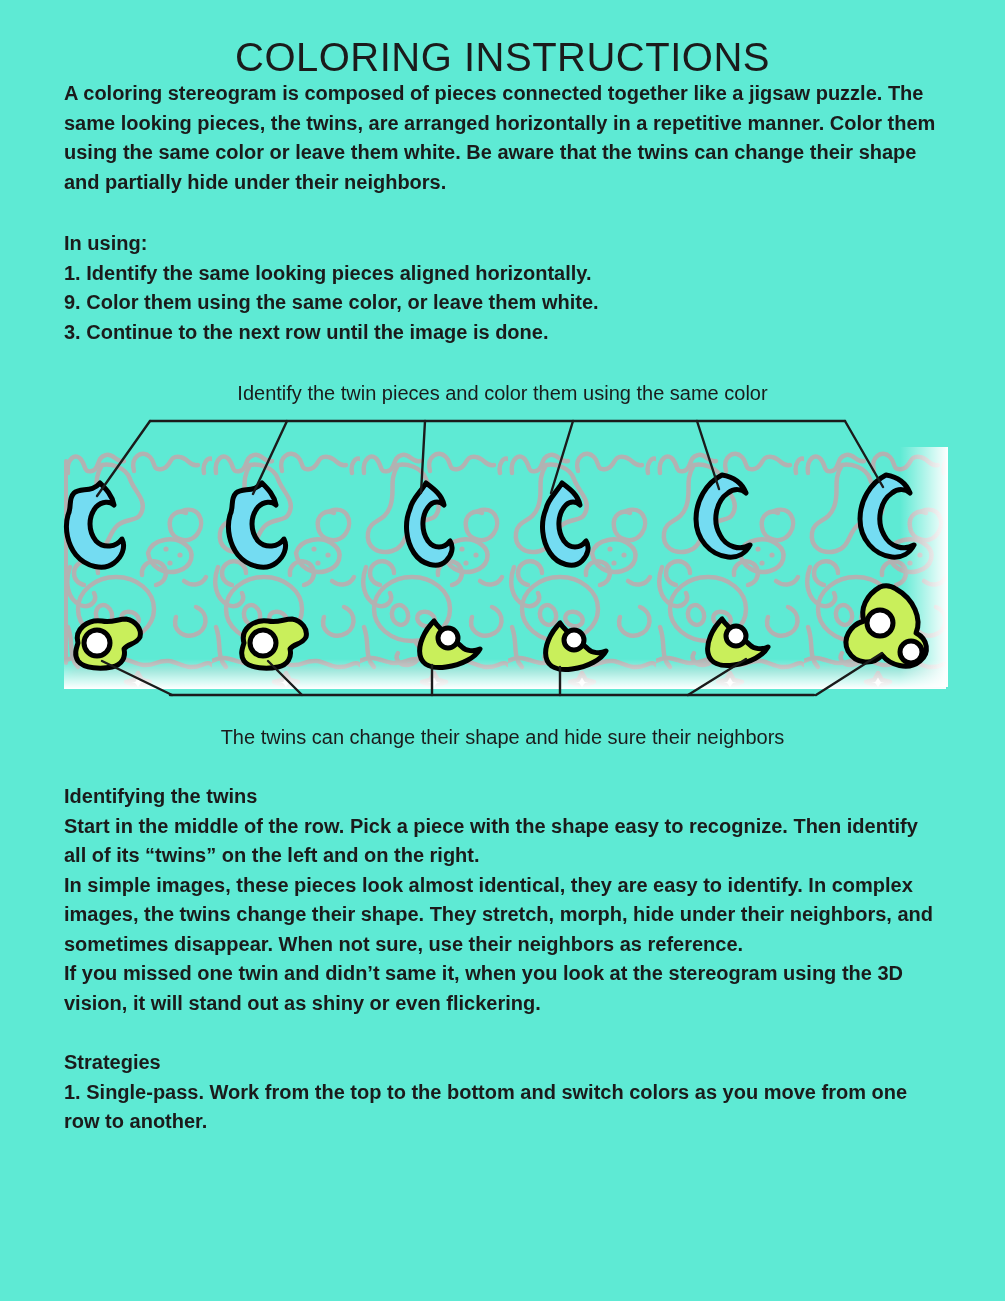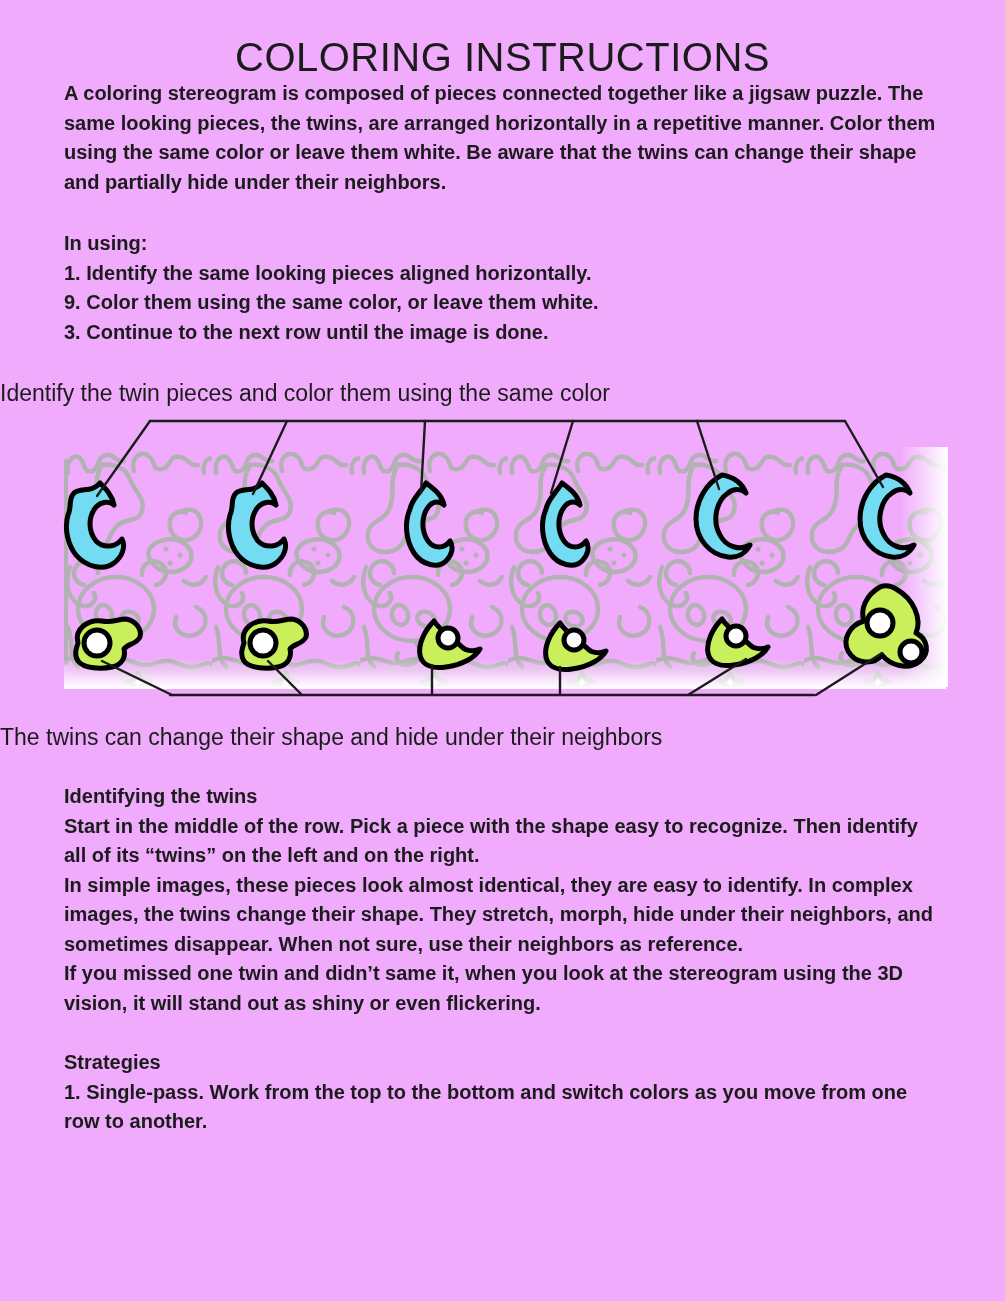--- a/index.html
+++ b/index.html
@@ -1,20 +1,20 @@
 <!DOCTYPE html>
 <html><head>
 <meta charset="utf-8">
 <style>
   html,body{margin:0;padding:0;background:#ffffff;}
   .page{
     position:relative;
     width:1005px;height:1301px;
     overflow:hidden;
-    background:#f0abfc;
+    background:#5eead4;
     color:#1b1b1b;
     font-family:"Liberation Sans","DejaVu Sans",sans-serif;
   }
   .content{padding:0 64px;}
   h1.title{
     margin:35px 0 0;
     font-size:40px;
     font-weight:400;
     line-height:44px;
     text-align:center;
@@ -30,23 +30,23 @@
   .intro{margin-top:24px;}
   h2.sect{
     margin:32px 0 0;
     font-size:20px;
     line-height:29.5px;
     font-weight:700;
   }
   h2.sect-tight{margin-top:30px;}
   .caption{
     margin:32px 0 0;
-    font-size:23px;
+    font-size:20px;
     line-height:29.5px;
-    text-align:left;
+    text-align:center;
   }
   .caption-bottom{margin-top:20px;}
   figure.stereogram{margin:2px 0 0;padding:0;}
   figure.stereogram svg{display:block;}
   .spaced{margin-top:26px;}
 </style>
 </head>
 <body>
 
 <div class="page">
@@ -163,21 +163,21 @@
         <path d="M102,250 L172,284"></path>
         <path d="M268,250 L302,284"></path>
         <path d="M432,254 L432,284"></path>
         <path d="M560,256 L560,284"></path>
         <path d="M746,248 L688,284"></path>
         <path d="M882,242 L816,284"></path>
       </g>
     </svg>
   </figure>
 
-  <p class="caption caption-bottom">The twins can change their shape and hide under their neighbors</p>
+  <p class="caption caption-bottom">The twins can change their shape and hide sure their neighbors</p>
 
   <div class="content">
     <h2 class="sect sect-tight">Identifying the twins</h2>
     <p class="body spaced">Start in the middle of the row. Pick a piece with the shape easy to recognize. Then identify all of its “twins” on the left and on the right.</p>
 
     <p class="body">In simple images, these pieces look almost identical, they are easy to identify. In complex images, the twins change their shape. They stretch, morph, hide under their neighbors, and sometimes disappear. When not sure, use their neighbors as reference.</p>
 
     <p class="body spaced">If you missed one twin and didn’t same it, when you look at the stereogram using the 3D vision, it will stand out as shiny or even flickering.</p>
 
     <h2 class="sect sect-tight">Strategies</h2>

